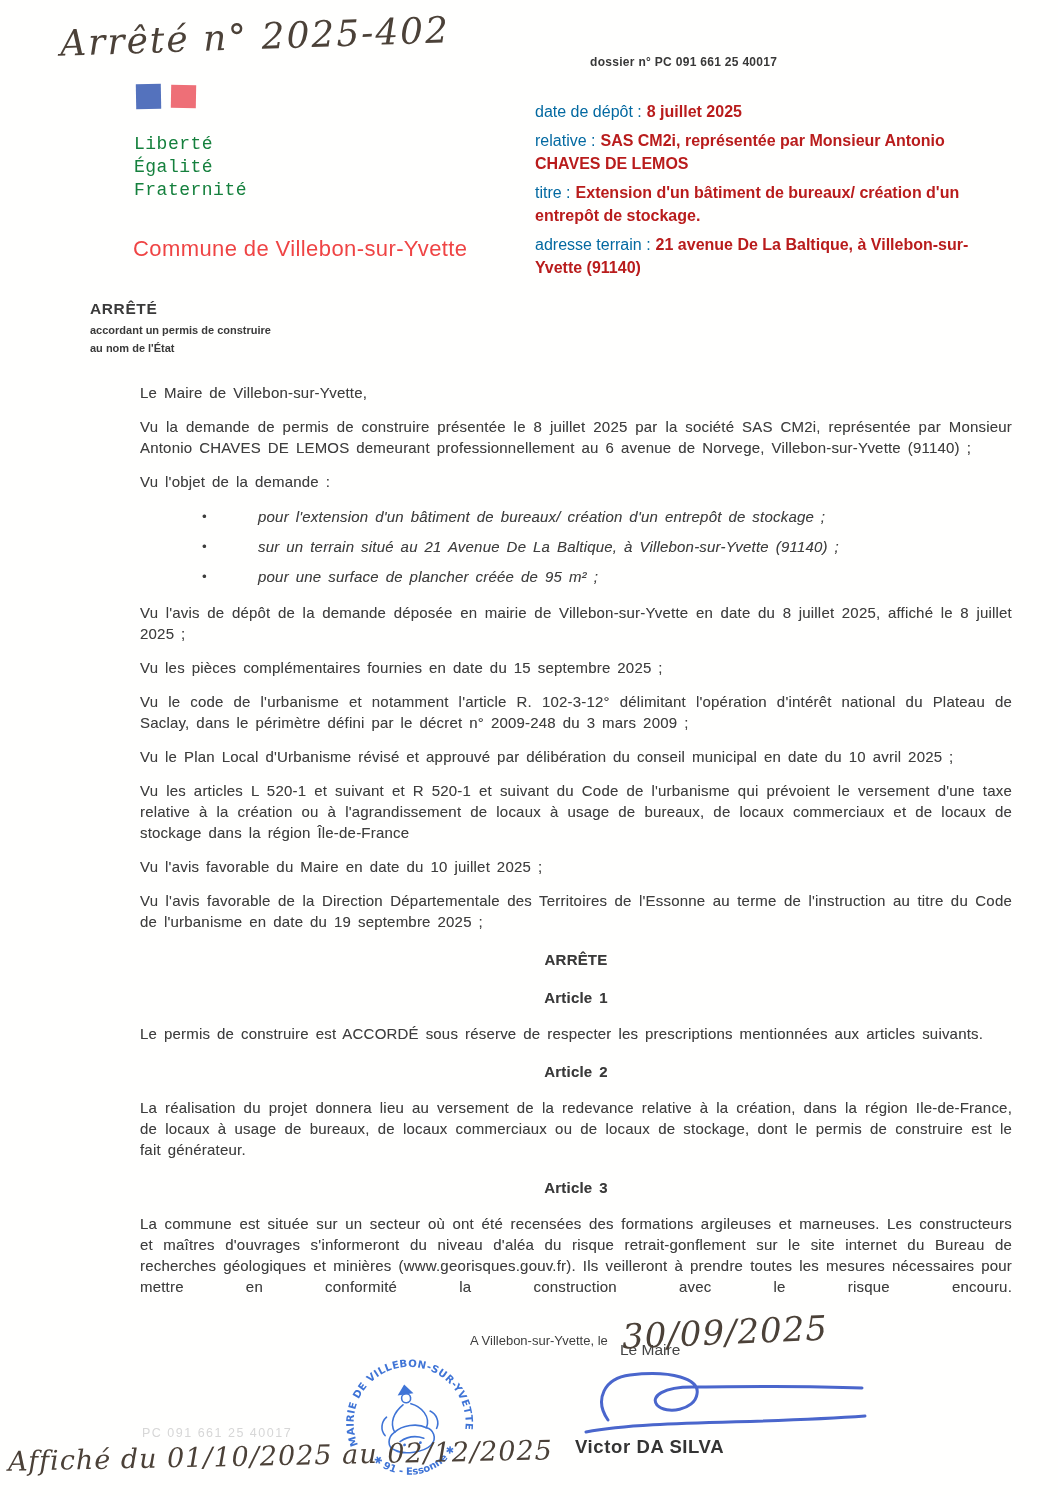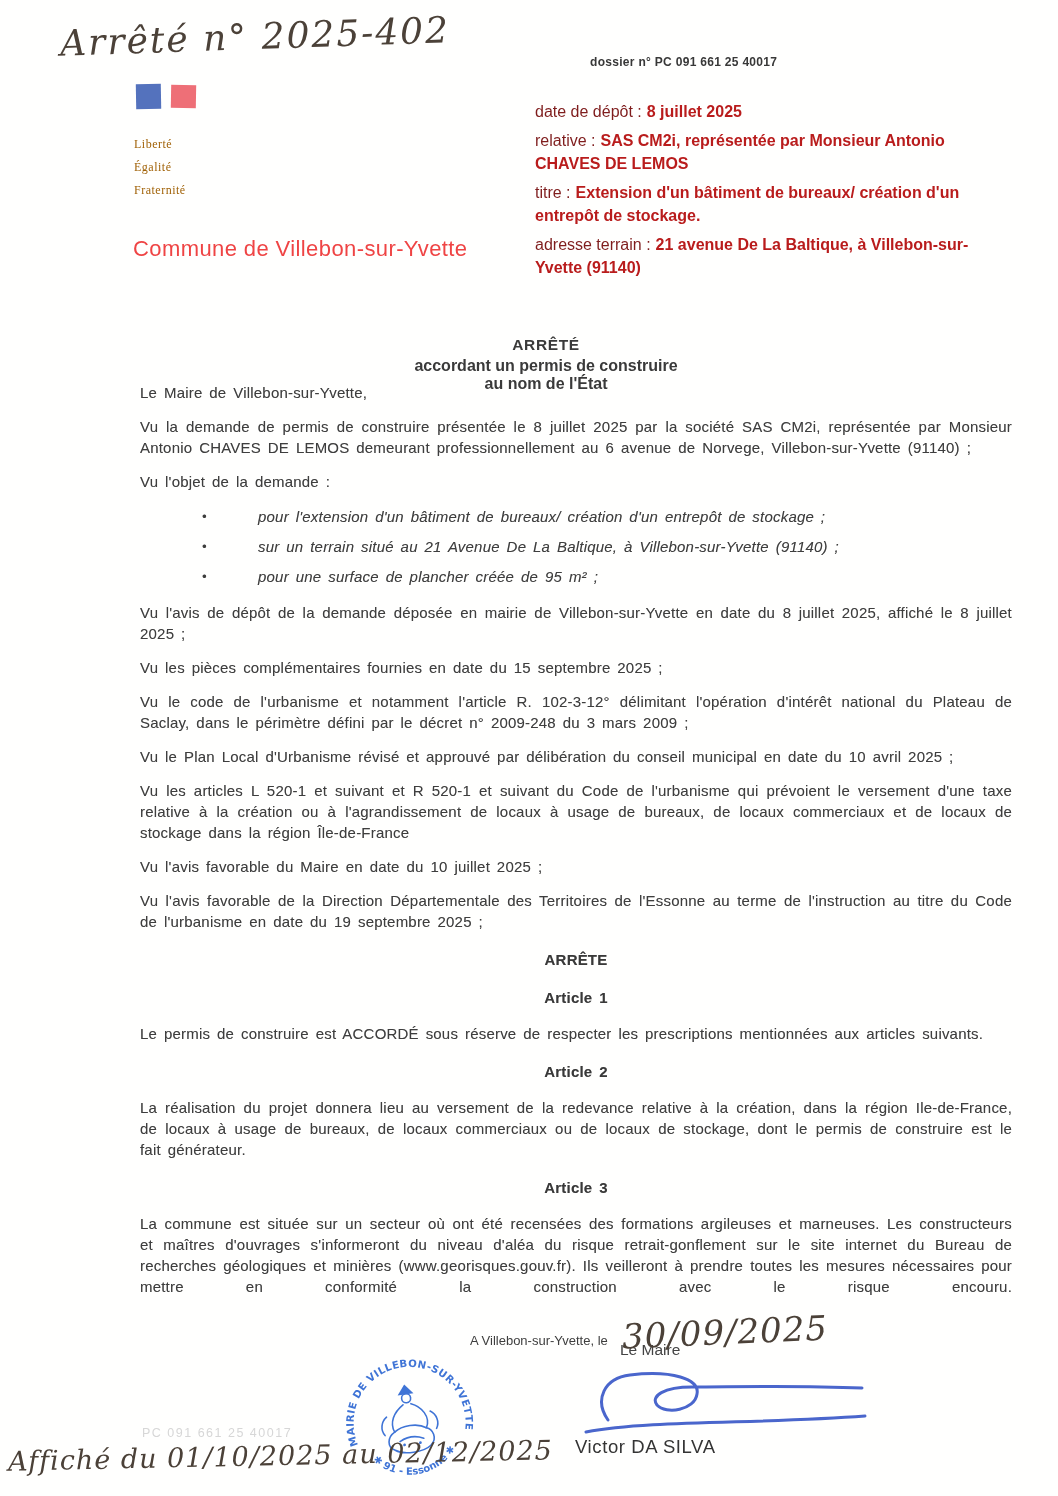--- a/index.html
+++ b/index.html
@@ -37,47 +37,47 @@
     transform: rotate(-1.2deg);
     z-index: 3;
   }
   
   .logo { position: absolute; left: 136px; top: 84px; }
   .flag-block { display: inline-block; width: 25px; height: 25px; vertical-align: top; }
   .flag-blue { background: #5472bd; transform: rotate(-1deg); }
   .flag-red  { background: #ee6f77; margin-left: 10px; height: 23px; margin-top: 1px; transform: rotate(1deg); }
   .motto {
     position: absolute; left: 134px; top: 133px;
-    font-family: Liberation Serif, serif;
-    font-size: 12px; line-height: 23px; color: #a16207;
+    font-family: Liberation Mono, monospace;
+    font-size: 18px; line-height: 23px; color: #15803d;
     letter-spacing: 0.5px;
   }
   .commune {
     position: absolute; left: 133px; top: 236px;
     font-size: 22px; color: #ef4444; letter-spacing: 0.4px;
   }
   
   .dossier-number {
     position: absolute; left: 590px; top: 55px;
     font-size: 12px; font-weight: bold; color: #383838; letter-spacing: 0.3px;
   }
   .dossier-fields {
     position: absolute; left: 535px; top: 100px; width: 444px;
     font-size: 16px; line-height: 23.5px;
   }
   .dossier-fields p { margin: 0 0 5px 0; }
-  .field-label { color: #7f1d1d; margin-right: 5px; }
+  .field-label { color: #0369a1; margin-right: 5px; }
   .field-value { font-weight: bold; color: #b91c1c; }
   
   .decree-title {
     position: absolute; left: 90px; top: 300px; width: 912px;
-    text-align: center; font-weight: bold; color: #3a3a3a; margin-top: 36px;
+    text-align: left; font-weight: bold; color: #3a3a3a;
   }
   .decree-title .t1 { font-size: 15.5px; letter-spacing: 0.6px; margin-bottom: 3px; }
-  .decree-title .t2, .decree-title .t3 { font-size: 16px; line-height: 18px; }
+  .decree-title .t2, .decree-title .t3 { font-size: 11px; line-height: 18px; }
   
   .document-body {
     position: absolute; left: 140px; top: 382px; width: 872px;
     font-size: 15px; line-height: 21px;
     letter-spacing: 0.2px; word-spacing: 2.5px;
     text-align: justify;
     text-shadow: 0 0 0.5px rgba(62,62,62,0.35);
   }
   .document-body p { margin: 0 0 13px 0; }
   .bullets { list-style: none; margin: 14px 0 15px 62px; padding: 0; }
@@ -92,21 +92,21 @@
     margin: 17px 0 15px 0 !important;
   }
   .stretch-last { text-align-last: justify; }
   
   .place-line { position: absolute; left: 470px; top: 1333px; font-size: 13px; color: #3e3e3e; }
   .mayor-title { position: absolute; left: 620px; top: 1341px; font-size: 15.5px; color: #444; z-index: 1; }
   .stamp { position: absolute; left: 336px; top: 1352px; z-index: 2; }
   .signature { position: absolute; left: 578px; top: 1366px; z-index: 2; }
   .signer-name {
     position: absolute; left: 575px; top: 1436px;
-    font-size: 18.5px; font-weight: normal; color: #343434; letter-spacing: 0.6px;
+    font-size: 18.5px; font-weight: bold; color: #343434; letter-spacing: 0.6px;
   }
   .faint-ref {
     position: absolute; left: 142px; top: 1426px;
     font-size: 12.5px; color: #d7d7d7; letter-spacing: 1.5px;
     filter: blur(0.4px);
   }
 </style>
 </head>
 <body>
 

